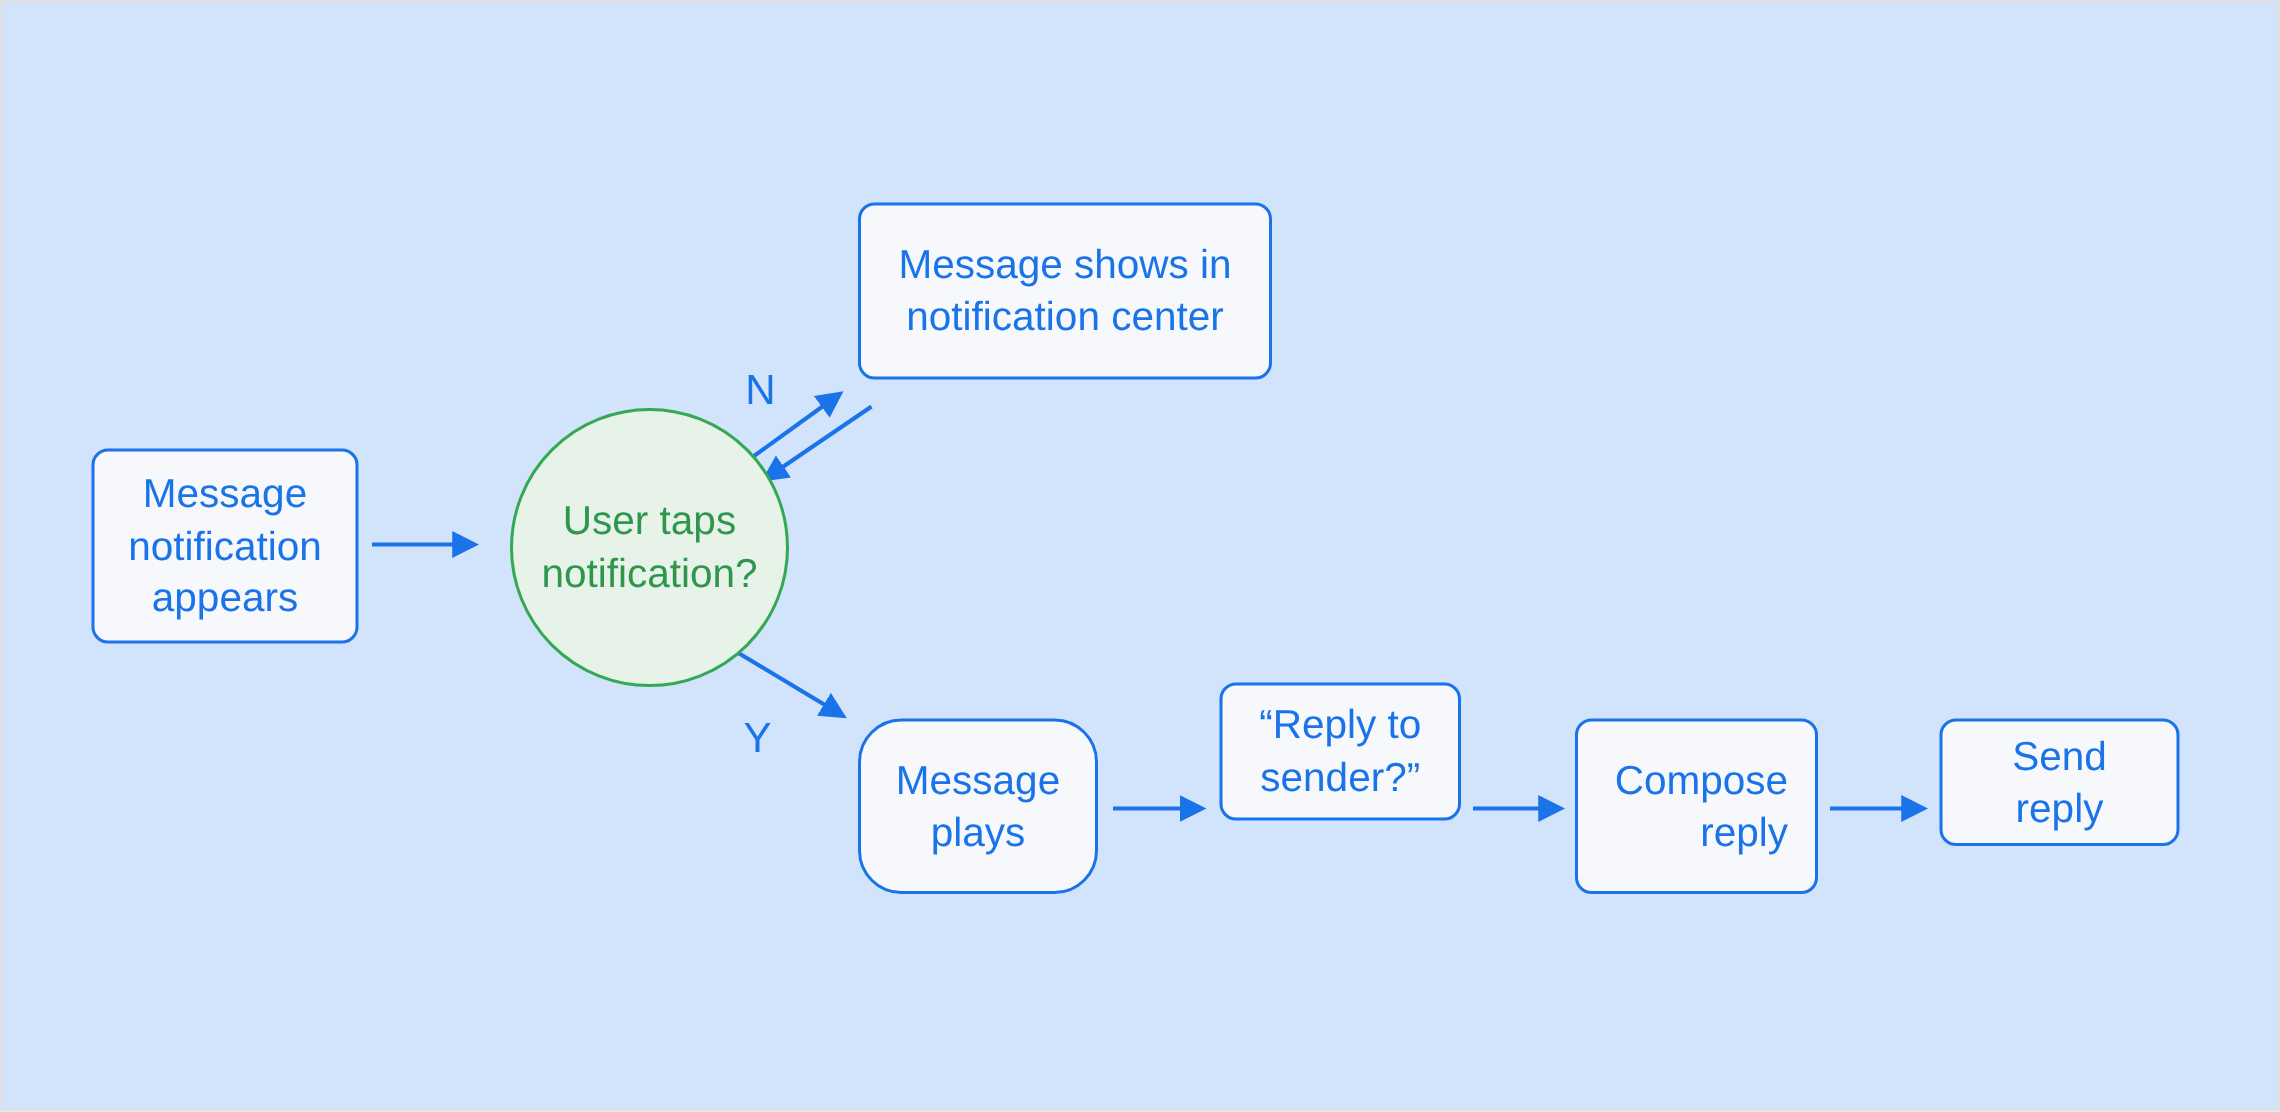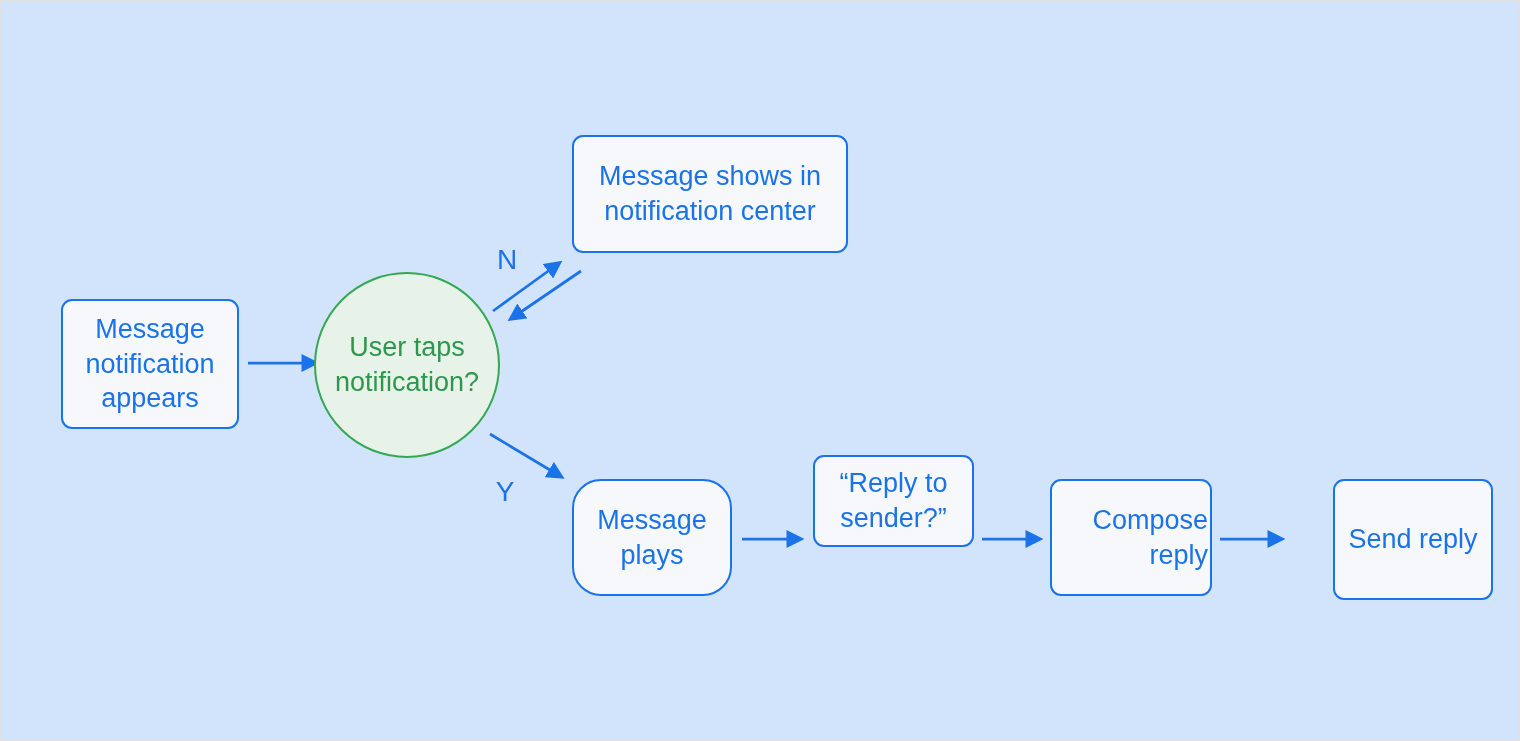--- a/index.html
+++ b/index.html
@@ -27,45 +27,45 @@
     justify-content: center;
     text-align: center;
     font-size: 27px;
     line-height: 1.28;
   }
   .node.rect {
     background: #F6F8FC;
     border: 2px solid #1A73E8;
     border-radius: 11px;
     color: #1A73E8;
-    padding: 6px 2px;
+    padding: 6px 18px;
   }
   .node.circle {
     background: #E7F2E9;
     border: 2px solid #34A853;
     border-radius: 50%;
     color: #2E964D;
     padding: 14px;
   }
   .edge-label {
     position: absolute;
     width: 34px;
     text-align: center;
     font-size: 28px;
     color: #1A73E8;
     line-height: 1;
   }
   
   #node-start            { left: 59px;   top: 297px; width: 178px; height: 130px; }
-  #node-decision         { left: 312px;  top: 270px; width: 186px; height: 186px; }
+  #node-decision         { left: 338px;  top: 270px; width: 186px; height: 186px; }
   #node-notif-center     { left: 570px;  top: 133px; width: 276px; height: 118px; }
   #node-message-plays    { left: 570px;  top: 477px; width: 160px; height: 117px; border-radius: 29px; }
   #node-reply-prompt     { left: 811px;  top: 453px; width: 161px; height: 92px; justify-content: flex-end; }
   #node-compose-reply    { left: 1048px; top: 477px; width: 162px; height: 117px; text-align: right; }
-  #node-send-reply       { left: 1291px; top: 477px; width: 160px; height: 121px; margin-left: 40px; }
+  #node-send-reply       { left: 1291px; top: 477px; width: 160px; height: 85px; }
   #edge-label-no         { left: 488px;  top: 244px; }
   #edge-label-yes        { left: 486px;  top: 476px; }
 </style>
 </head>
 <body>
 
 <div class="canvas">
 
   <svg class="arrows-layer" viewBox="0 0 1520 741" xmlns="http://www.w3.org/2000/svg">
     <defs>

